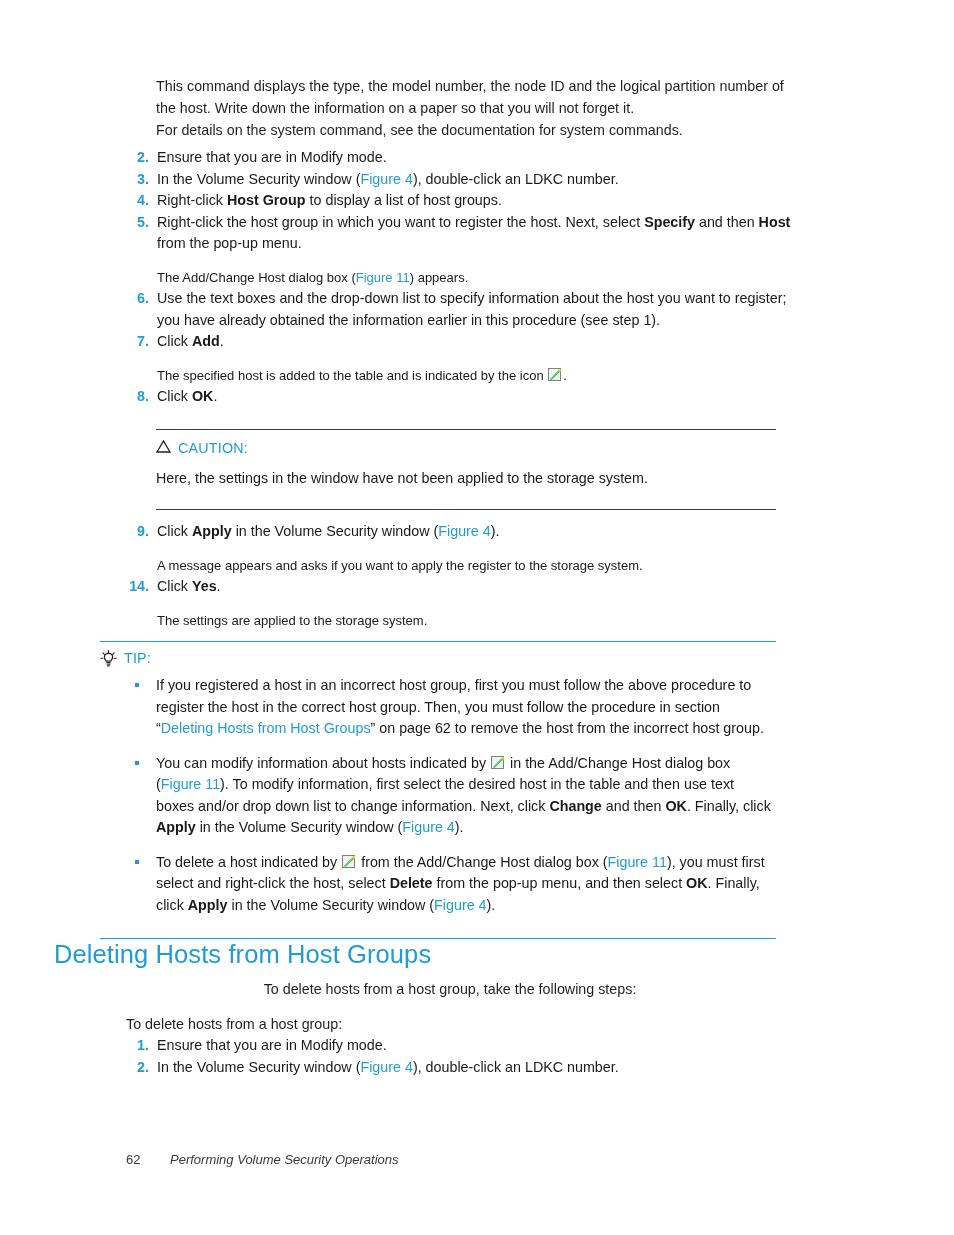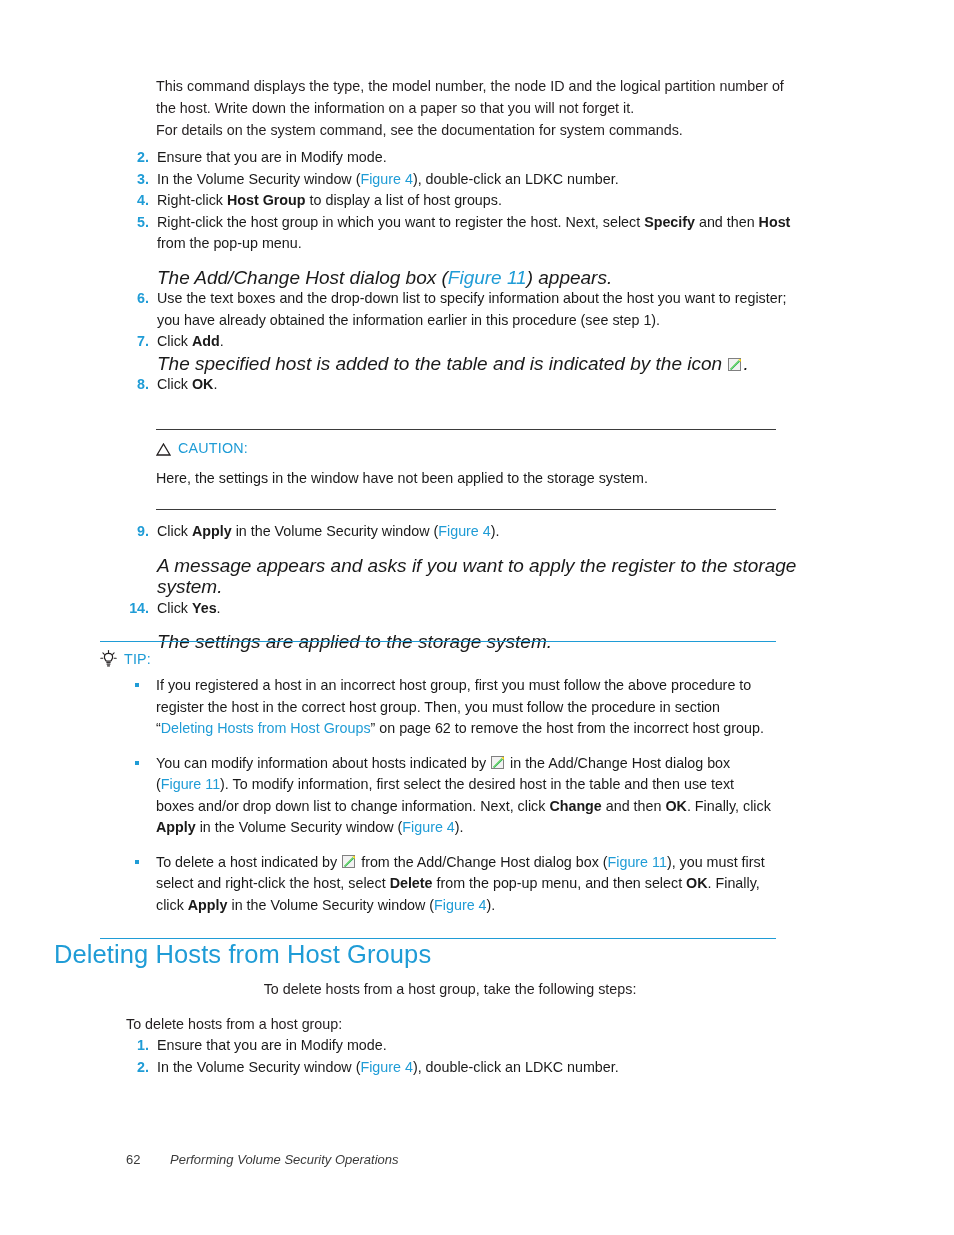--- a/index.html
+++ b/index.html
@@ -62,40 +62,39 @@
     font-size: 14.3px;
     line-height: 21.5px;
   }
   .li .txt {
     display: block;
     font-size: 14.3px;
     line-height: 21.5px;
   }
   .li .sub {
     display: block;
-    font-size: 19px;
-    line-height: 21.5px;
-    font-style: italic;
+    font-size: 13px;
+    line-height: 21.5px;
   }
 
   
   .admon {
     position: absolute;
   }
   .admon .rule {
     height: 0;
     border-top: 1.5px solid #3b3b3b;
     width: 100%;
   }
   .admon.tip .rule {
     border-top: 1.5px solid #1f9cd6;
   }
   .admon .head {
     display: flex;
-    align-items: flex-end;
+    align-items: flex-start;
     gap: 7px;
   }
   .admon .label {
     color: #1f9cd6;
     font-size: 14.3px;
     letter-spacing: 0.2px;
   }
   .admon .inner {
     font-size: 14.3px;
     line-height: 21.5px;
@@ -195,21 +194,21 @@
         <span class="txt"><span>Right-click the host group in which you want to register the host. Next, select </span><b>Specify</b><span> and then </span><b>Host</b><span> from the pop-up menu.</span></span>
         <span class="sub" style="margin-top:12px;"><span>The Add/Change Host dialog box (</span><span class="xref">Figure 11</span><span>) appears.</span></span>
       </div>
       <div class="li">
         <span class="num">6.</span>
         <span class="txt"><span>Use the text boxes and the drop-down list to specify information about the host you want to register; you have already obtained the information earlier in this procedure (see step 1).</span></span>
       </div>
       <div class="li">
         <span class="num">7.</span>
         <span class="txt"><span>Click </span><b>Add</b><span>.</span></span>
-        <span class="sub" style="margin-top:0;"><span>The specified host is added to the table and is indicated by the icon </span><span class="hosticon"><svg width="14" height="14" viewBox="0 0 14 14">
+        <span class="sub" style="margin-top:12px;"><span>The specified host is added to the table and is indicated by the icon </span><span class="hosticon"><svg width="14" height="14" viewBox="0 0 14 14">
               <rect x="0.5" y="0.5" width="12" height="12" fill="#f2f2f2" stroke="#808080" stroke-width="1"></rect>
               <path d="M2 11 L10.5 2.2 L12 3.6 L3.4 12 Z" fill="#22b14c"></path>
               <path d="M2 11 L10.5 2.2 L11.2 2.9 L2.8 11.6 Z" fill="#8ee07f"></path>
               <path d="M10.3 1.2 L13 1.2 L13 4 Z" fill="#ffd400"></path>
               <rect x="9.6" y="0.6" width="3.8" height="1.2" fill="#1f5fbf" opacity="0.0"></rect>
             </svg></span><span>.</span></span>
       </div>
       <div class="li">
         <span class="num">8.</span>
         <span class="txt"><span>Click </span><b>OK</b><span>.</span></span>

